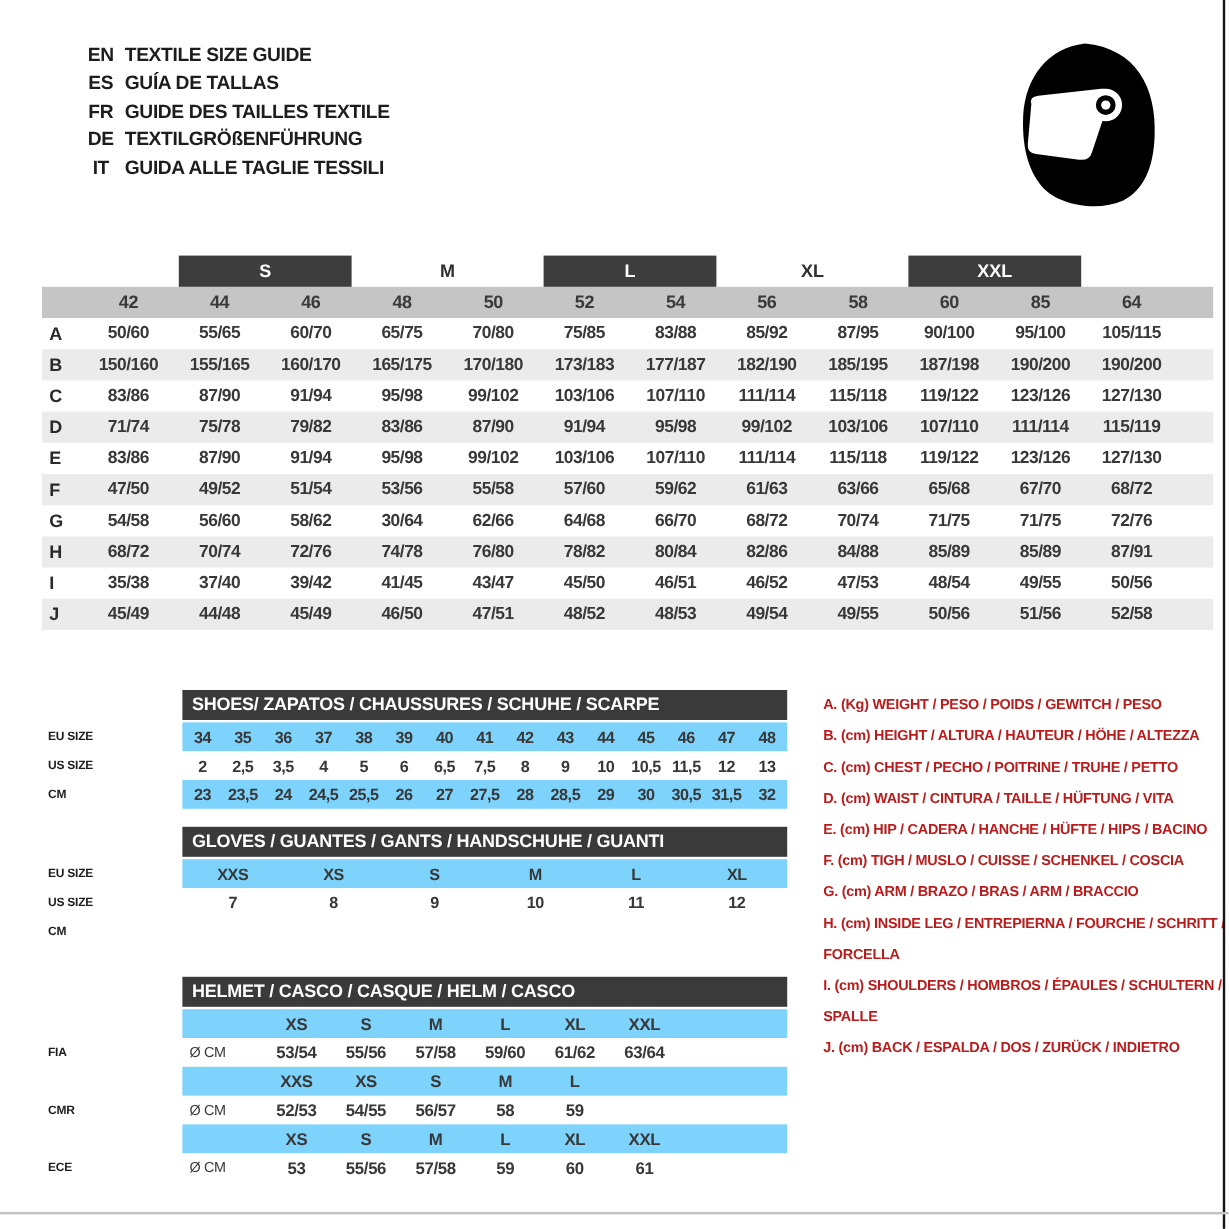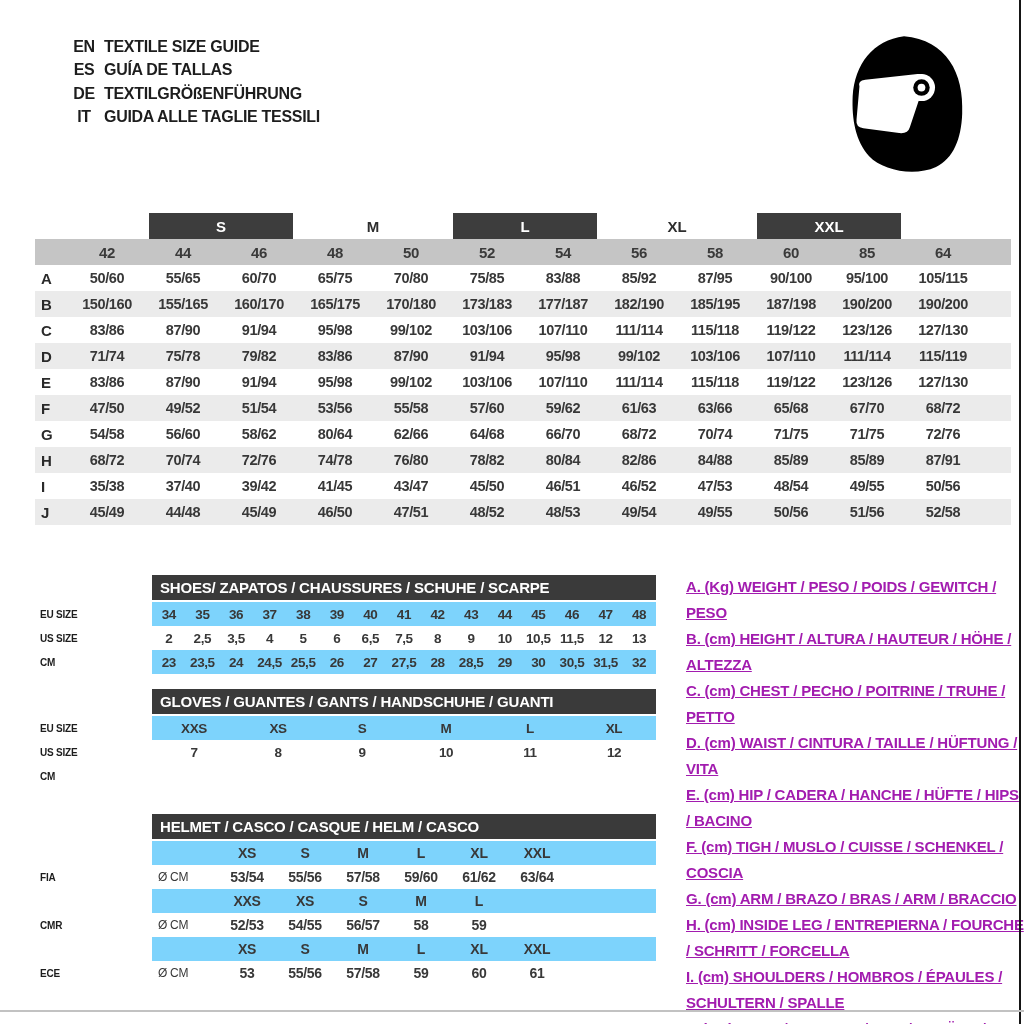--- a/index.html
+++ b/index.html
@@ -43,36 +43,40 @@
   .st-bar { flex:1; background:#3a3a3a; color:#ffffff; display:flex; align-items:center;
             padding-left:8px; font-weight:700; font-size:15px; letter-spacing:-0.2px; white-space:nowrap; }
   .st-cell { flex:1; display:flex; align-items:center; justify-content:center;
              font-weight:700; font-size:13.5px; letter-spacing:-0.4px; white-space:nowrap; }
   .hm-unit { width:60px; display:flex; align-items:center; padding-left:6px;
              font-weight:400; font-size:12px; letter-spacing:-0.3px; }
   .hm-cell { width:58px; flex:none; display:flex; align-items:center; justify-content:center;
              font-weight:700; font-size:14px; letter-spacing:-0.3px; white-space:nowrap; }
   
   .legend { position:absolute; left:686px; top:574px; width:338px; }
-  .legend-item { font-weight:700; font-size:15px; line-height:26px; letter-spacing:-0.2px; color:#a21caf;text-decoration:underline; }
+  .legend-item { font-weight:700; font-size:12px; line-height:26px; letter-spacing:-0.2px; color:#b91c1c; }
   
   .right-line { position:absolute; top:0; right:3px; width:2px; height:1024px; background:#151515; }
   .bottom-line { position:absolute; left:0; bottom:12px; width:1024px; height:2px; background:#c2c2c2; }
 </style>
 </head>
 <body>
 
 <div class="lang-block" id="langs">
     <div class="lang-row">
       <span class="lang-code">EN</span>
       <span class="lang-label">TEXTILE SIZE GUIDE</span>
     </div>
     <div class="lang-row">
       <span class="lang-code">ES</span>
       <span class="lang-label">GUÍA DE TALLAS</span>
+    </div>
+    <div class="lang-row">
+      <span class="lang-code">FR</span>
+      <span class="lang-label">GUIDE DES TAILLES TEXTILE</span>
     </div>
     <div class="lang-row">
       <span class="lang-code">DE</span>
       <span class="lang-label">TEXTILGRÖßENFÜHRUNG</span>
     </div>
     <div class="lang-row">
       <span class="lang-code">IT</span>
       <span class="lang-label">GUIDA ALLE TAGLIE TESSILI</span>
     </div>
   </div>
@@ -207,21 +211,21 @@
       <div class="mt-cell">65/68</div>
       <div class="mt-cell">67/70</div>
       <div class="mt-cell">68/72</div>
       <div class="mt-cell"></div>
     </div>
     <div class="mt-row mt-data-row">
       <div class="mt-letter">G</div>
       <div class="mt-cell">54/58</div>
       <div class="mt-cell">56/60</div>
       <div class="mt-cell">58/62</div>
-      <div class="mt-cell">80/64</div>
+      <div class="mt-cell">30/64</div>
       <div class="mt-cell">62/66</div>
       <div class="mt-cell">64/68</div>
       <div class="mt-cell">66/70</div>
       <div class="mt-cell">68/72</div>
       <div class="mt-cell">70/74</div>
       <div class="mt-cell">71/75</div>
       <div class="mt-cell">71/75</div>
       <div class="mt-cell">72/76</div>
       <div class="mt-cell"></div>
     </div>

